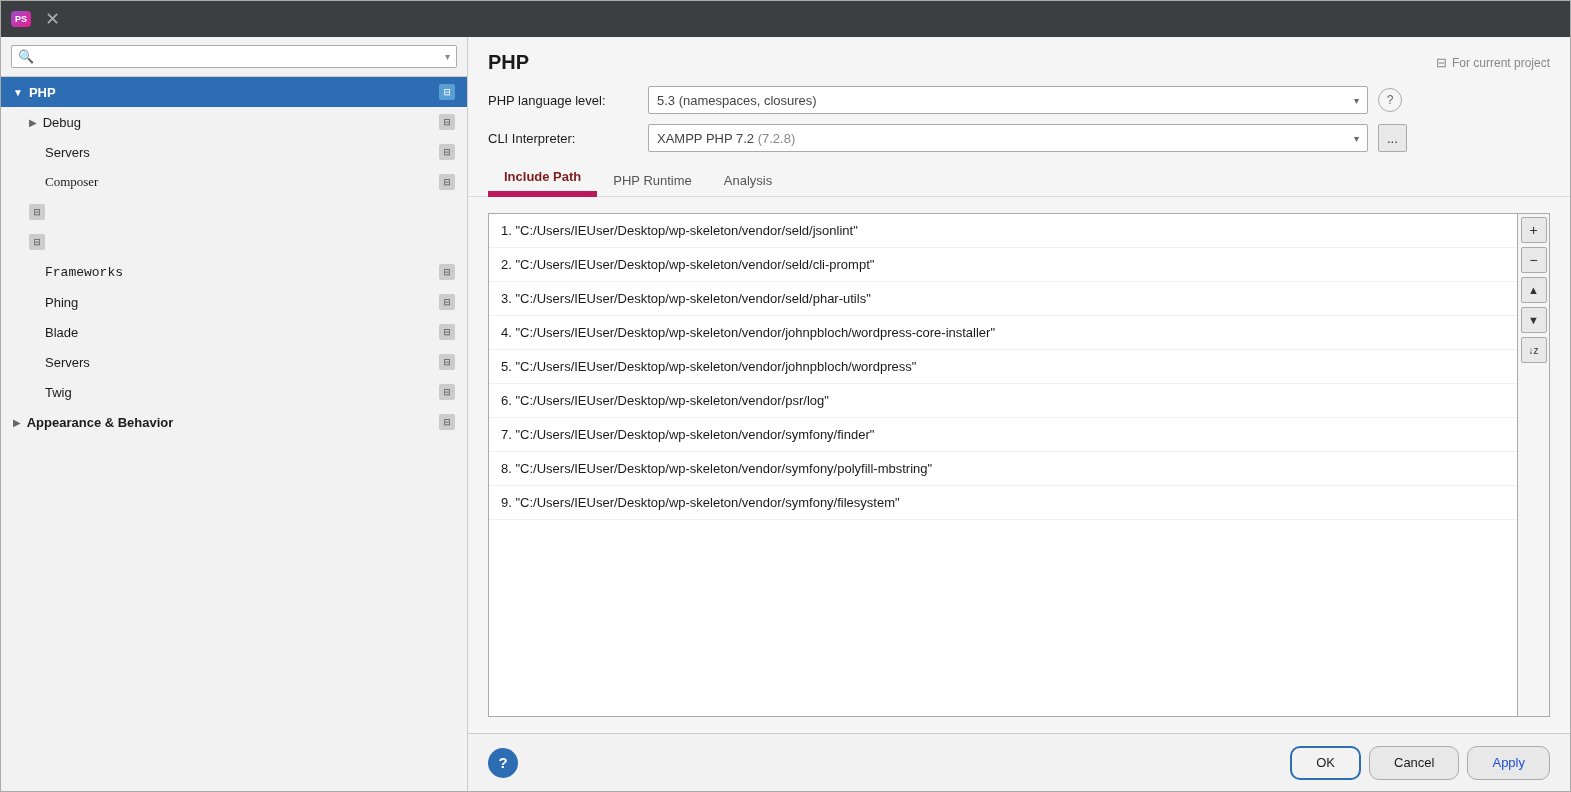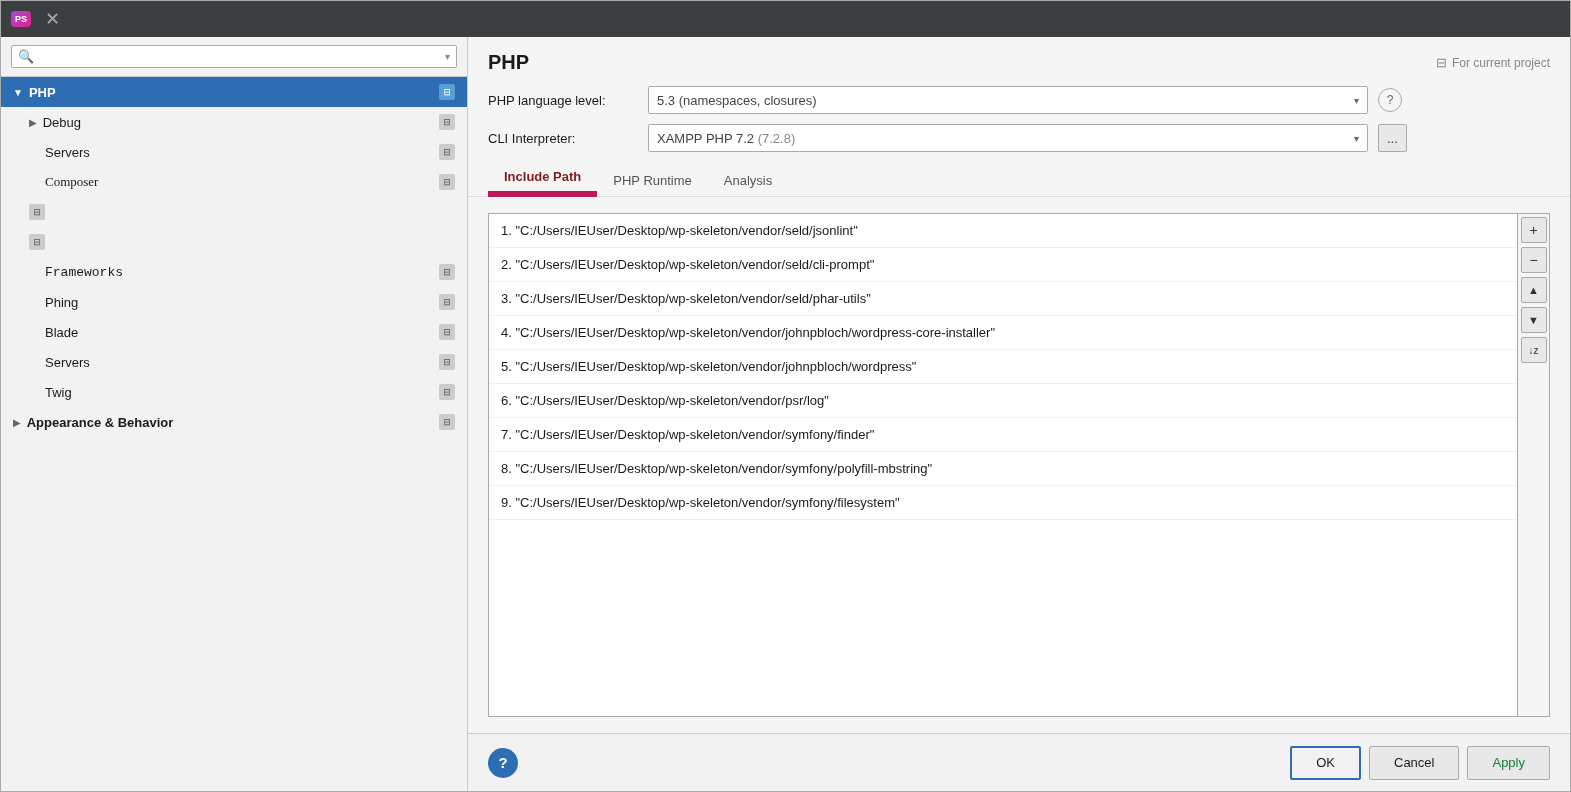--- a/index.html
+++ b/index.html
@@ -362,36 +362,36 @@
     }
 
     .footer-buttons {
       display: flex;
       gap: 8px;
     }
 
     .btn {
       height: 34px;
       padding: 0 24px;
-      border-radius: 2px;
+      border-radius: 10px;
       font-size: 13px;
       cursor: pointer;
       border: 1px solid #aaa;
       background: #e8e8e8;
       color: #1a1a1a;
     }
 
     .btn-ok {
       border: 2px solid #2d6db4;
       background: #f2f2f2;
       color: #1a1a1a;
     }
 
     .btn-apply {
-      color: #15803d;
+      color: #1d4ed8;
       cursor: default;
     }
   </style>
 </head>
 <body>
 
 <div class="window">
 
   <div class="title-bar">
     <div class="title-bar-icon">

